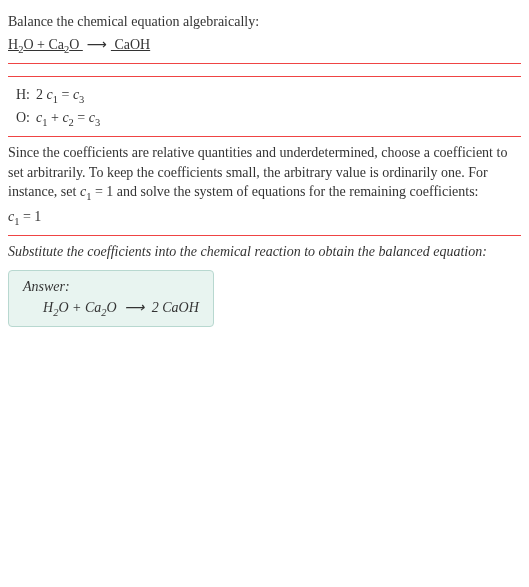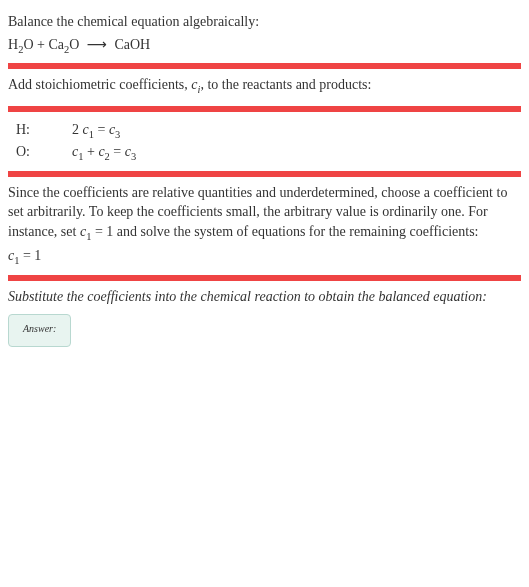--- a/index.html
+++ b/index.html
@@ -10,32 +10,33 @@
     body {
       font-family: Georgia, 'Times New Roman', serif;
       font-size: 14px;
       color: #333;
       background: #fff;
       width: 529px;
       padding: 6px 8px;
     }
     .section {
       padding: 6px 0;
-      border-bottom: 6px solid #ef4444;
+      border-bottom: 1px solid #ef4444;
     }
     .section:last-of-type {
       border-bottom: none;
       font-style: italic;
     }
     .instruction {
       margin-bottom: 2px;
       line-height: 1.4;
     }
     .equation {
       line-height: 1.5;
+      text-decoration: underline;
     }
     sub {
       font-size: 0.75em;
       vertical-align: sub;
     }
     .italic {
       font-style: italic;
     }
     .arrow {
       display: inline-block;
@@ -48,55 +49,51 @@
       display: flex;
       line-height: 1.4;
     }
     .atom-label {
       width: 28px;
       text-align: right;
       padding-right: 6px;
     }
     .atom-eq {
       flex: 1;
-      margin-left: 36px;
     }
     .coeff-line {
       line-height: 1.4;
     }
     .answer-box {
       display: inline-block;
       background: #e8f4f0;
       border: 1px solid #b8d8d0;
       border-radius: 4px;
       padding: 8px 14px;
       margin-top: 6px;
     }
     .answer-label {
-      font-size: 10px;
+      font-size: 14px;
       margin-bottom: 4px;
     }
     .answer-eq {
       padding-left: 20px;
     }
   </style>
 </head>
 <body>
 
 <div class="section">
   <div class="instruction">Balance the chemical equation algebraically:</div>
   <div class="equation">
     <span>H</span><sub>2</sub><span>O + Ca</span><sub>2</sub><span>O </span><span class="arrow">⟶</span><span> CaOH</span>
   </div>
 </div>
 
 <div class="section">
-  <div class="instruction">
-    <span>Add stoichiometric coefficients, </span><span class="italic">c</span><sub class="italic">i</sub><span>, to the reactants and products:</span>
-  </div>
 </div>
 
 <div class="section">
   <div class="atom-table">
     <div class="atom-row">
       <div class="atom-label">H:</div>
       <div class="atom-eq">
         <span>2 </span><span class="italic">c</span><sub>1</sub><span> = </span><span class="italic">c</span><sub>3</sub>
       </div>
     </div>
@@ -115,14 +112,17 @@
   </div>
   <div class="coeff-line">
     <span class="italic">c</span><sub>1</sub><span> = 1</span>
   </div>
 </div>
 
 <div class="section">
   <div class="instruction">Substitute the coefficients into the chemical reaction to obtain the balanced equation:</div>
   <div class="answer-box">
     <div class="answer-label">Answer:</div>
+    <div class="answer-eq">
+      <span>H</span><sub>2</sub><span>O + Ca</span><sub>2</sub><span>O </span><span class="arrow">⟶</span><span> 2 CaOH</span>
+    </div>
   </div>
 </div>
 
 </body></html>

